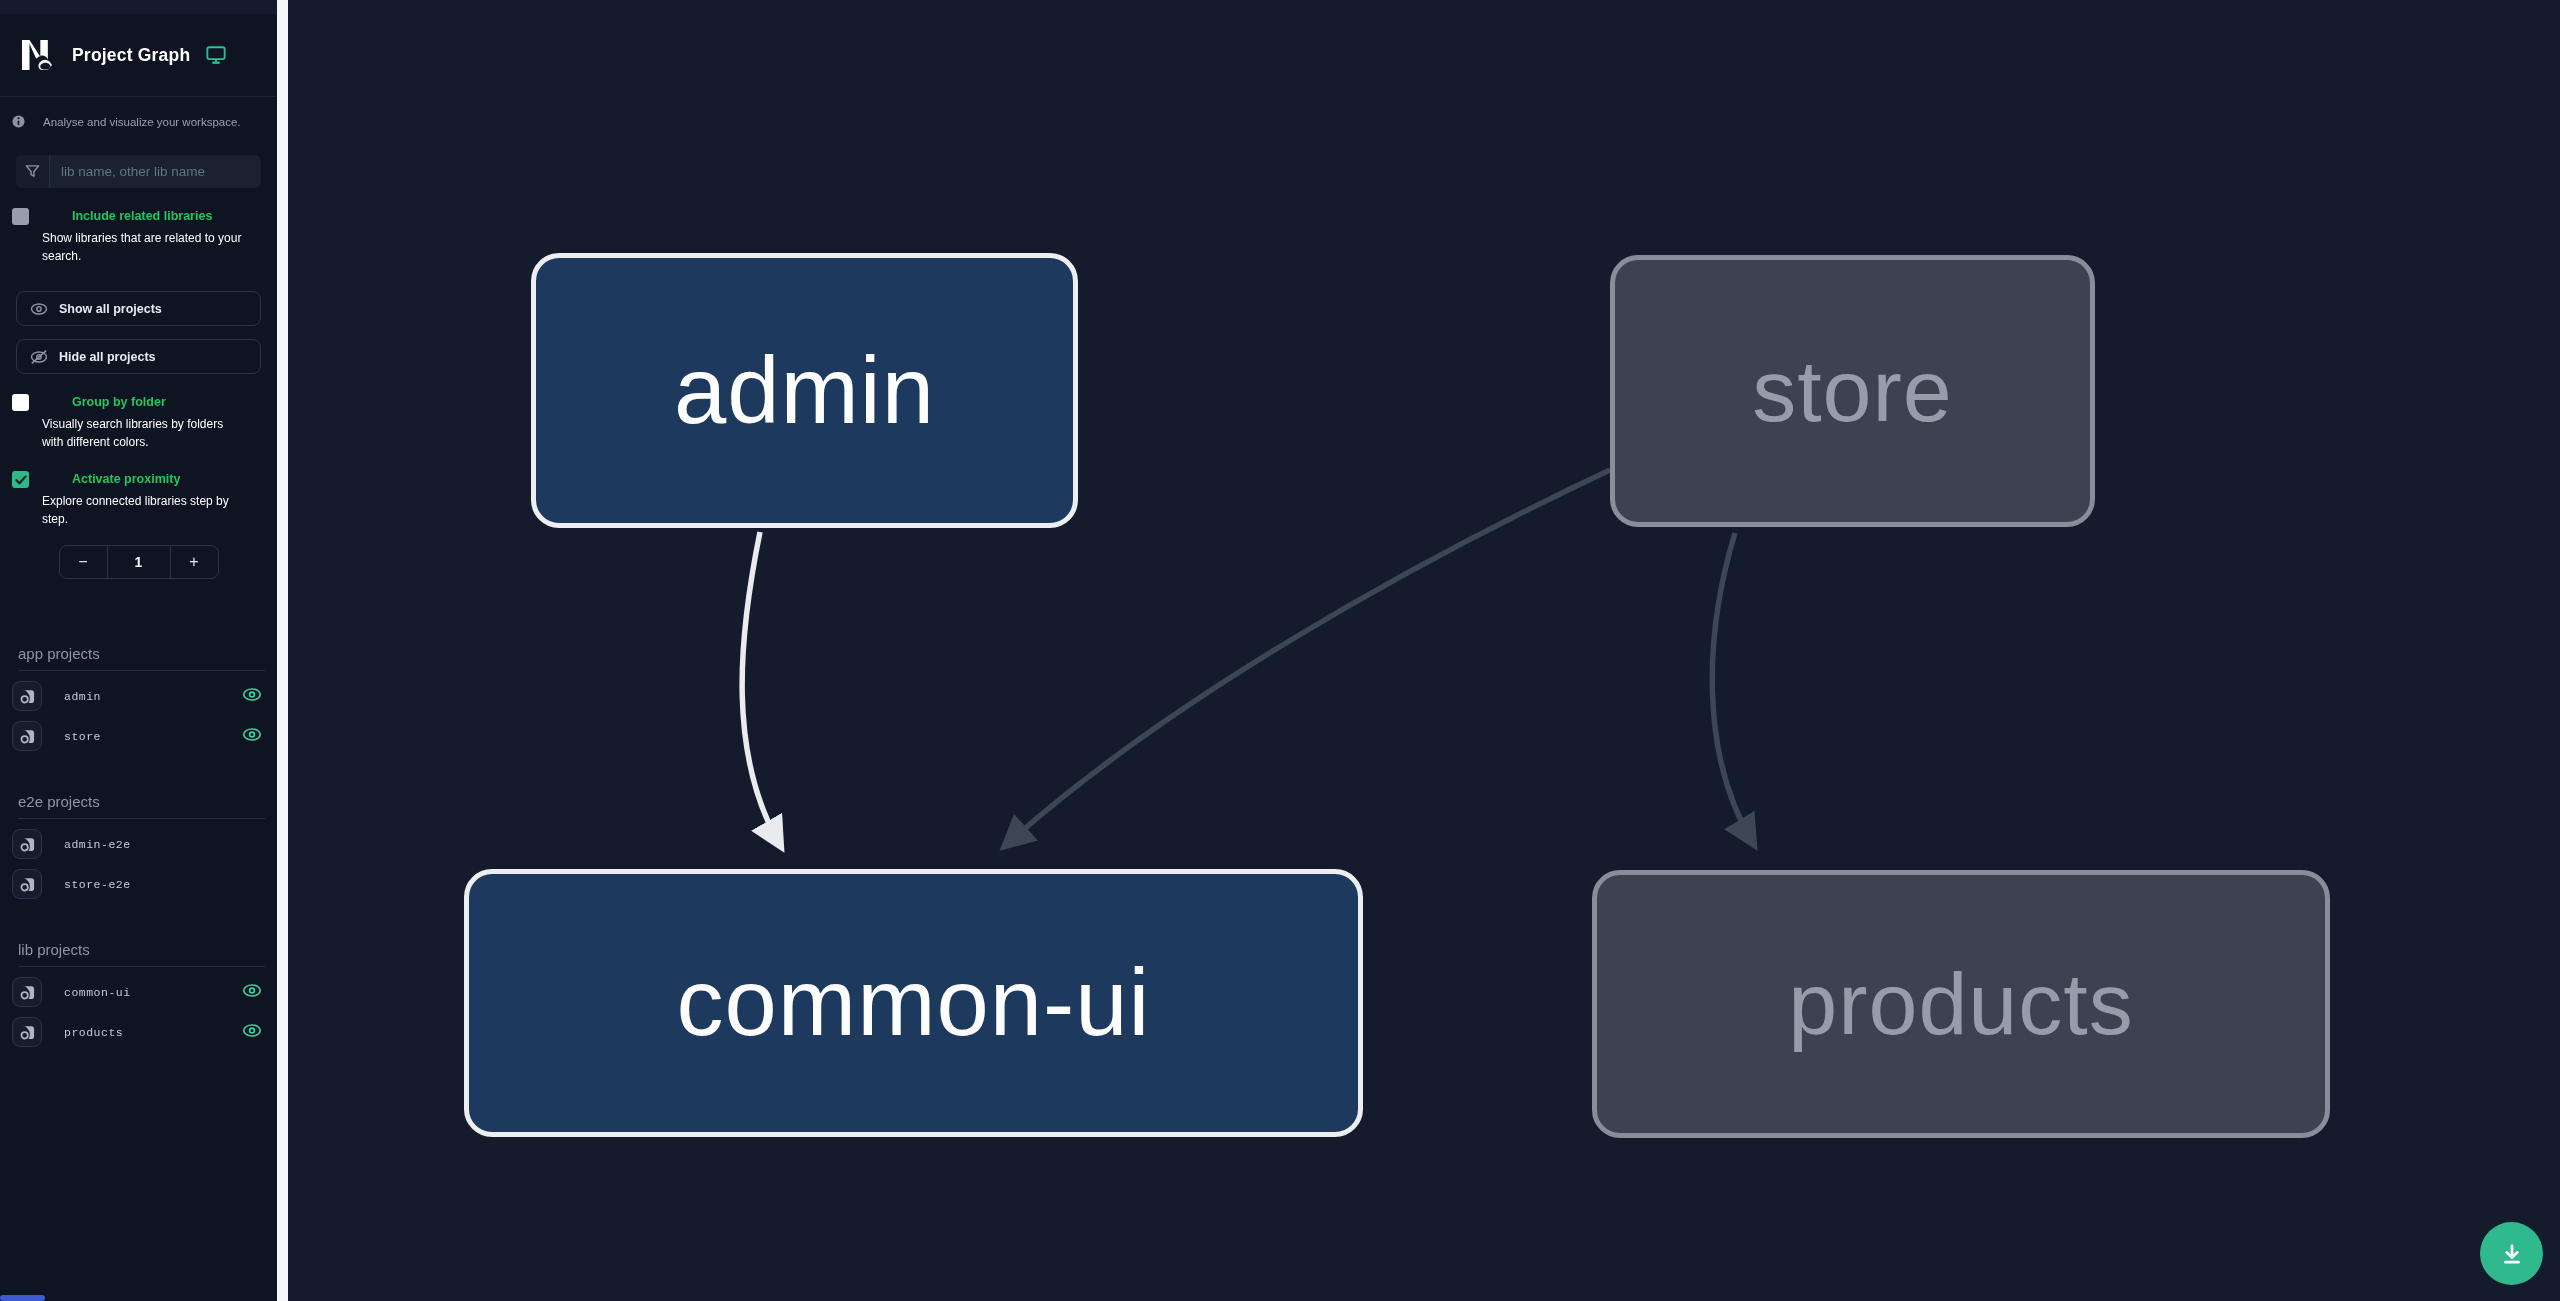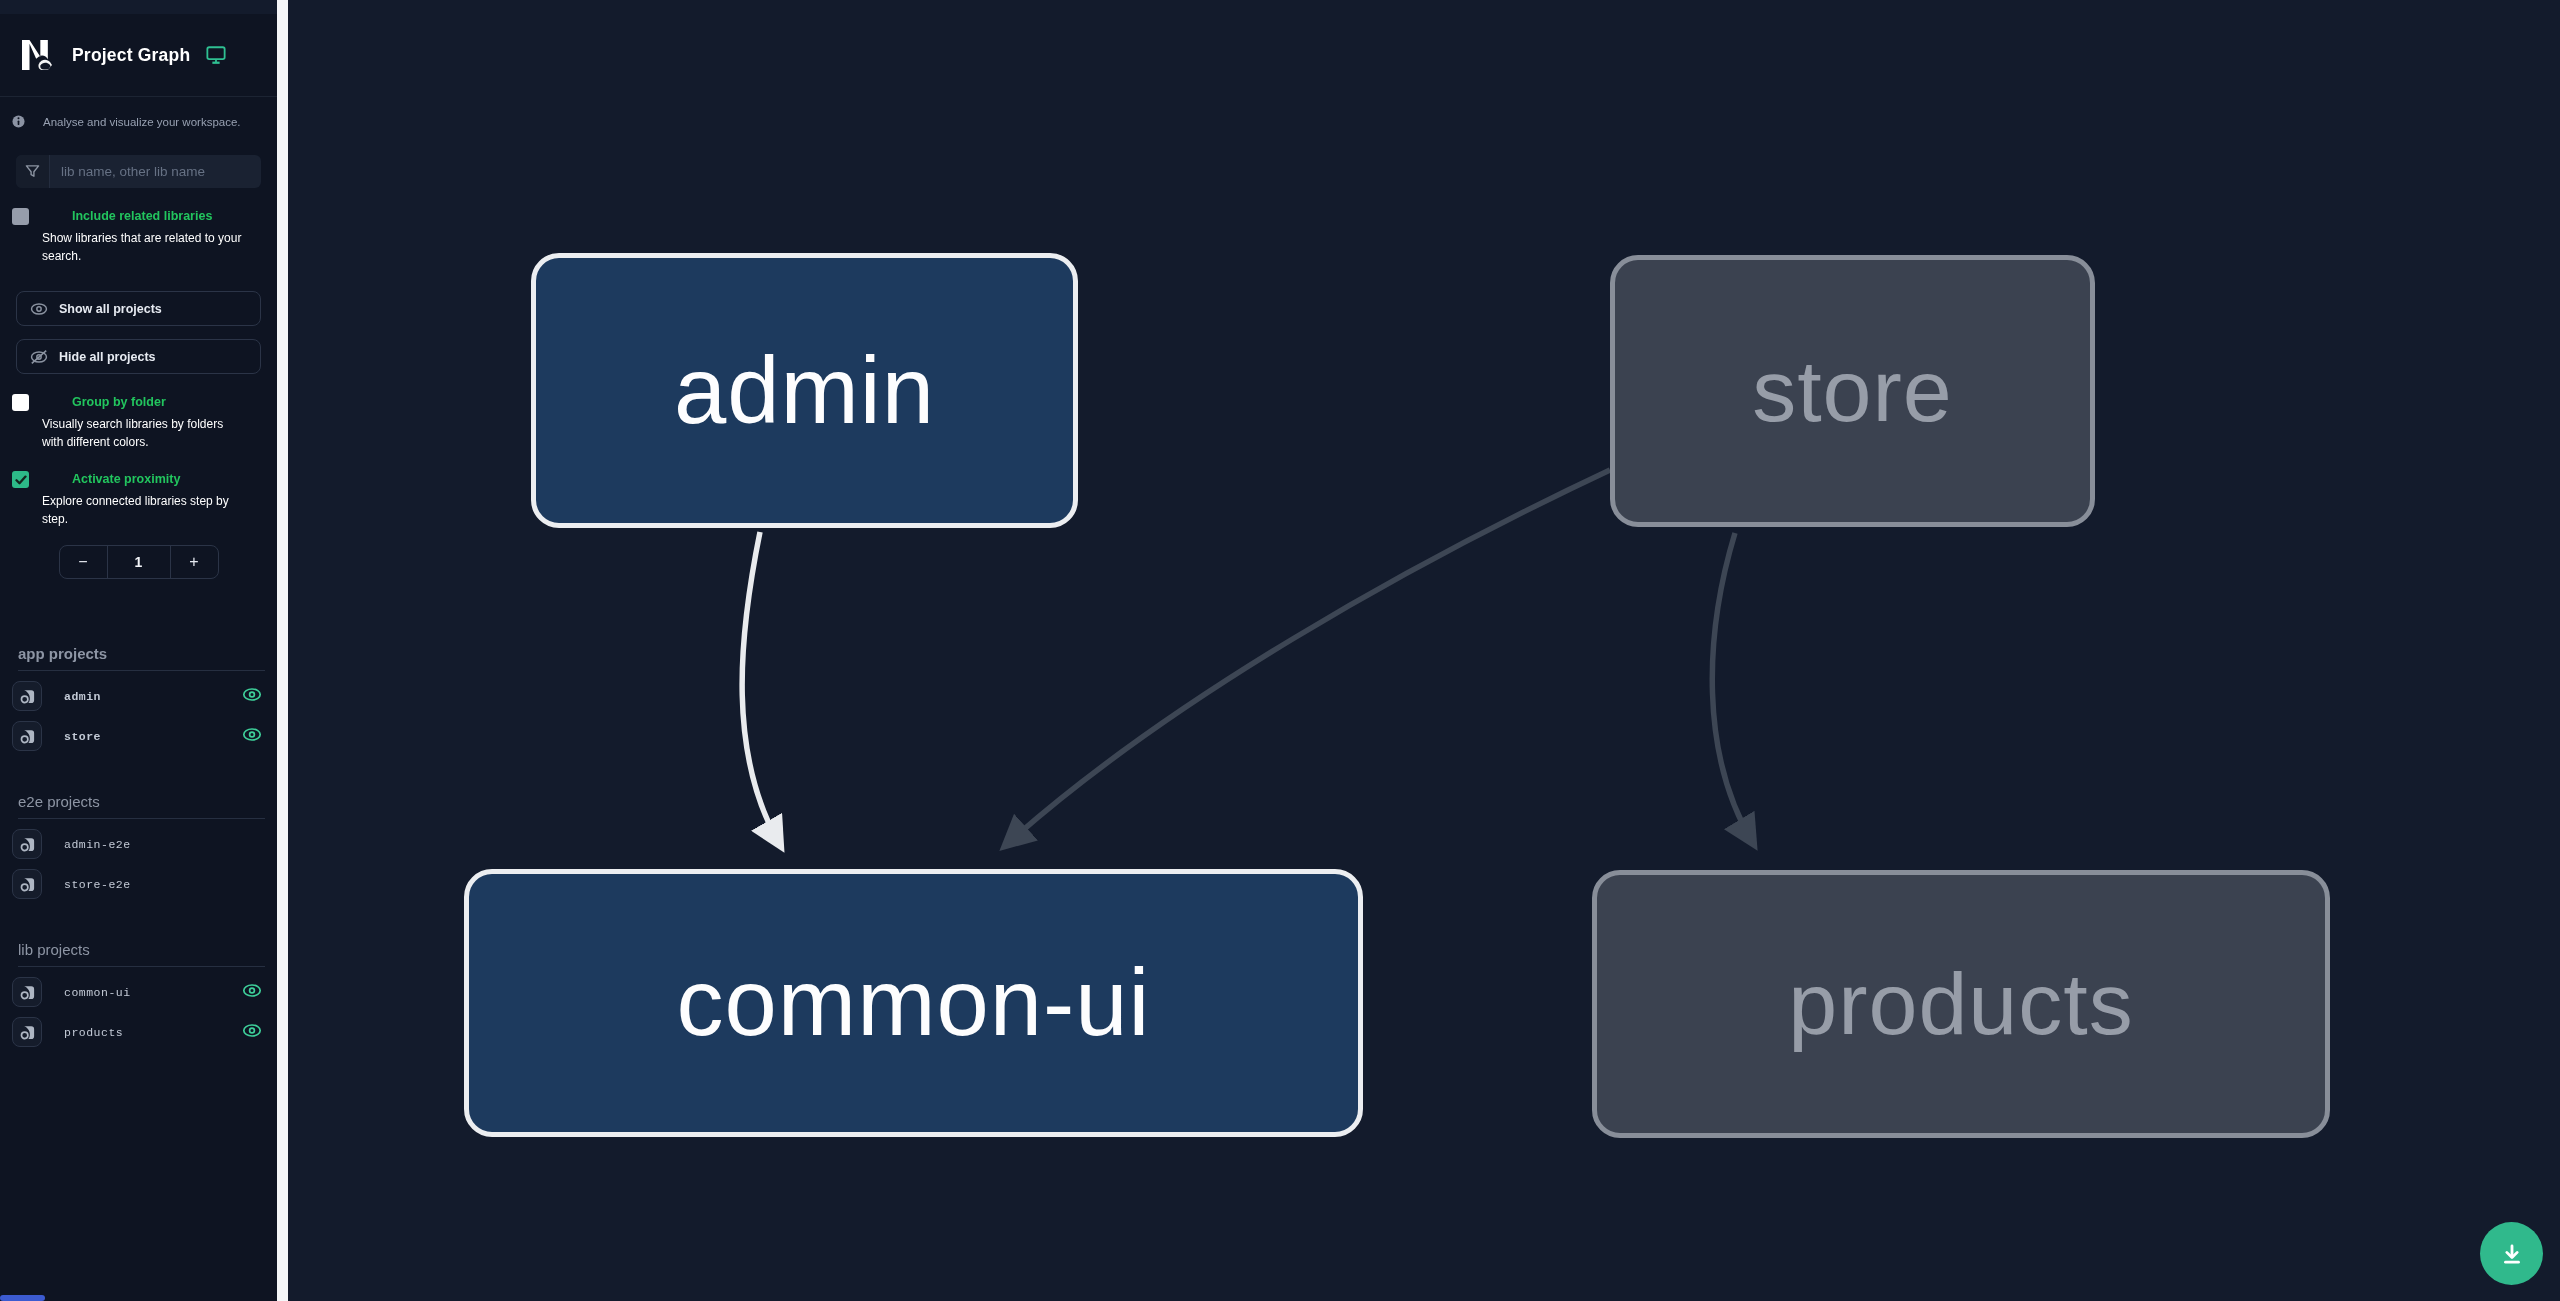--- a/index.html
+++ b/index.html
@@ -67,21 +67,21 @@
     border-right:1px solid #2b3447; cursor:pointer;
     font-family:"Liberation Sans", sans-serif;
   }
   .step-btn.last { border-right:0; border-left:1px solid #2b3447; }
   .step-value {
     flex:1; display:flex; align-items:center; justify-content:center;
     color:#f2f4f8; font-size:14px; font-weight:700;
   }
 
   .proj-section { margin:42px 12px 0; }
-  .proj-section.first { margin-top:66px;font-weight:bold; }
+  .proj-section.first { margin-top:66px; }
   .proj-header {
     margin-left:6px; font-size:15px; color:#8d95a4;
     padding-bottom:8px; border-bottom:1px solid #262f41;
   }
   .proj-row { display:flex; align-items:center; margin-top:10px; height:30px; }
   .focus-btn {
     width:30px; height:30px; flex:0 0 30px; border:1px solid #2b3447; border-radius:8px;
     background:#151c2b; display:flex; align-items:center; justify-content:center;
     cursor:pointer;
   }

